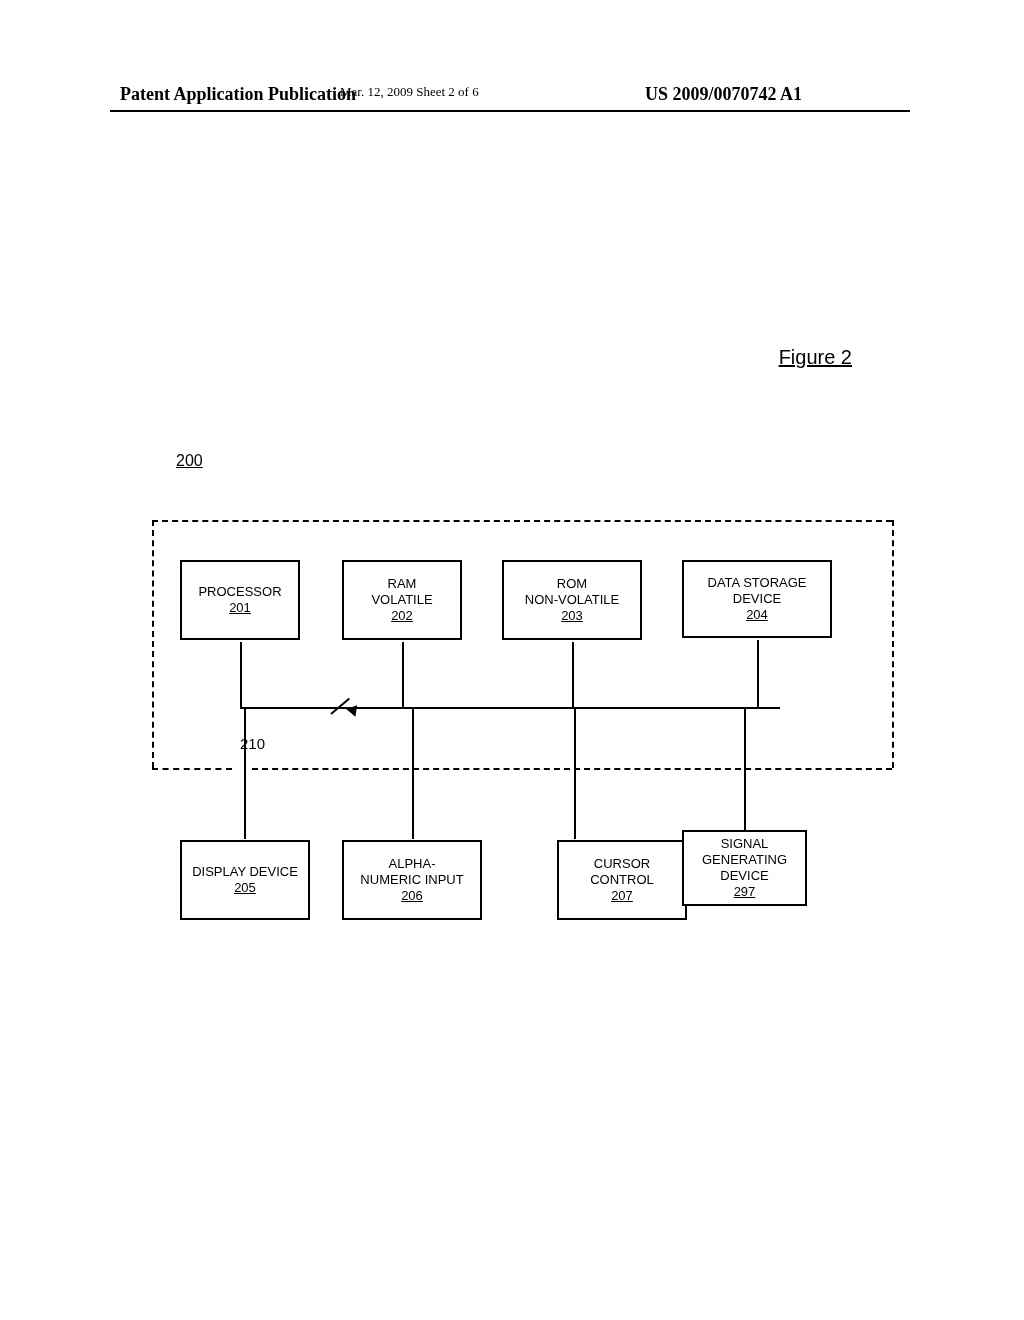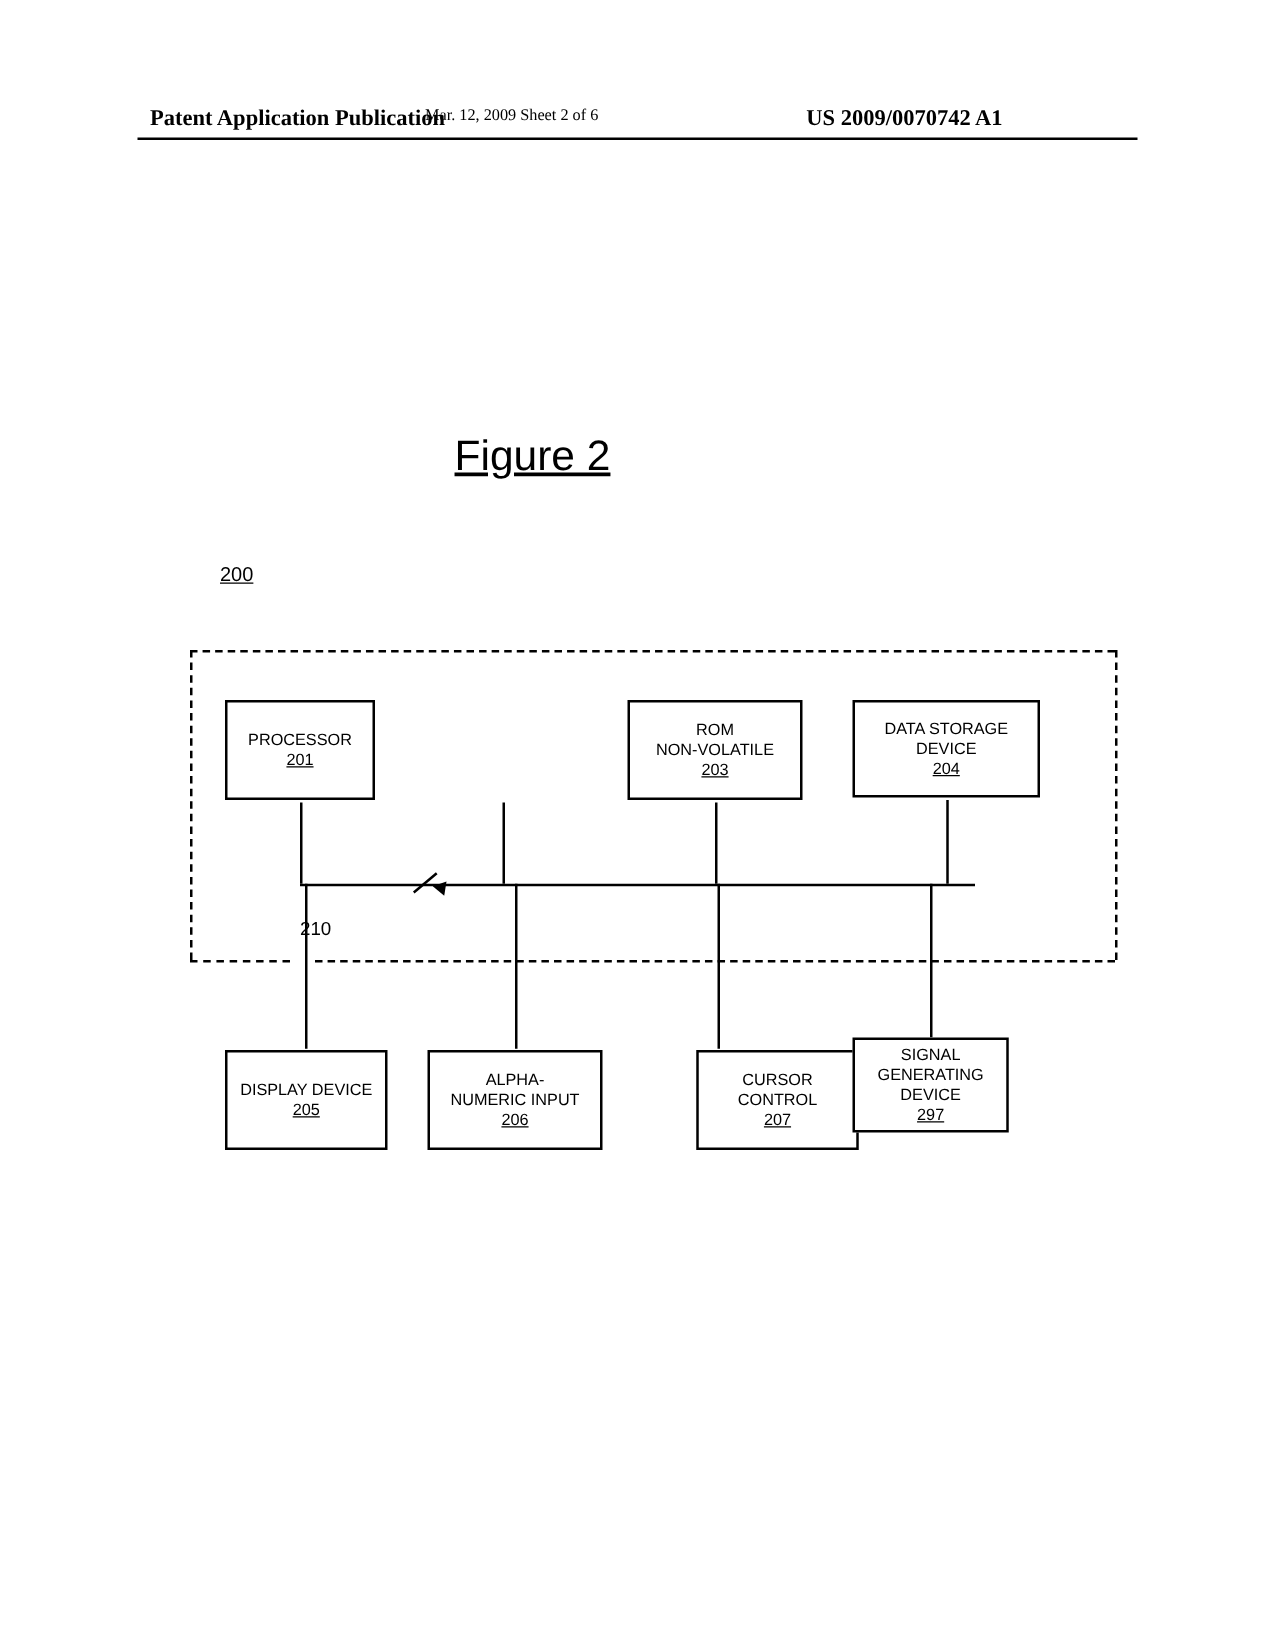--- a/index.html
+++ b/index.html
@@ -48,23 +48,23 @@
     width: 800px;
     height: 0;
     border-top: 2px solid #000;
   }
 
   .fig-title {
     position: absolute;
     left: 0;
     width: 852px;
     top: 346px;
-    text-align: center;
+    text-align: right;
     font-family: Arial, Helvetica, sans-serif;
-    font-size: 34px;
+    font-size: 20px;
     text-decoration: underline;
   }
 
   .ref200 {
     position: absolute;
     left: 176px;
     top: 452px;
     font-size: 16px;
     text-decoration: underline;
   }
@@ -205,20 +205,25 @@
 
     <div class="vline v205"></div>
     <div class="vline v206"></div>
     <div class="vline v207"></div>
     <div class="vline v208"></div>
 
     <div class="block b201">
       <span class="label">PROCESSOR</span>
       <span class="num">201</span>
     </div>
+    <div class="block b202">
+      <span class="label">RAM
+VOLATILE</span>
+      <span class="num">202</span>
+    </div>
     <div class="block b203">
       <span class="label">ROM
 NON-VOLATILE</span>
       <span class="num">203</span>
     </div>
     <div class="block b204">
       <span class="label">DATA STORAGE
 DEVICE</span>
       <span class="num">204</span>
     </div>

